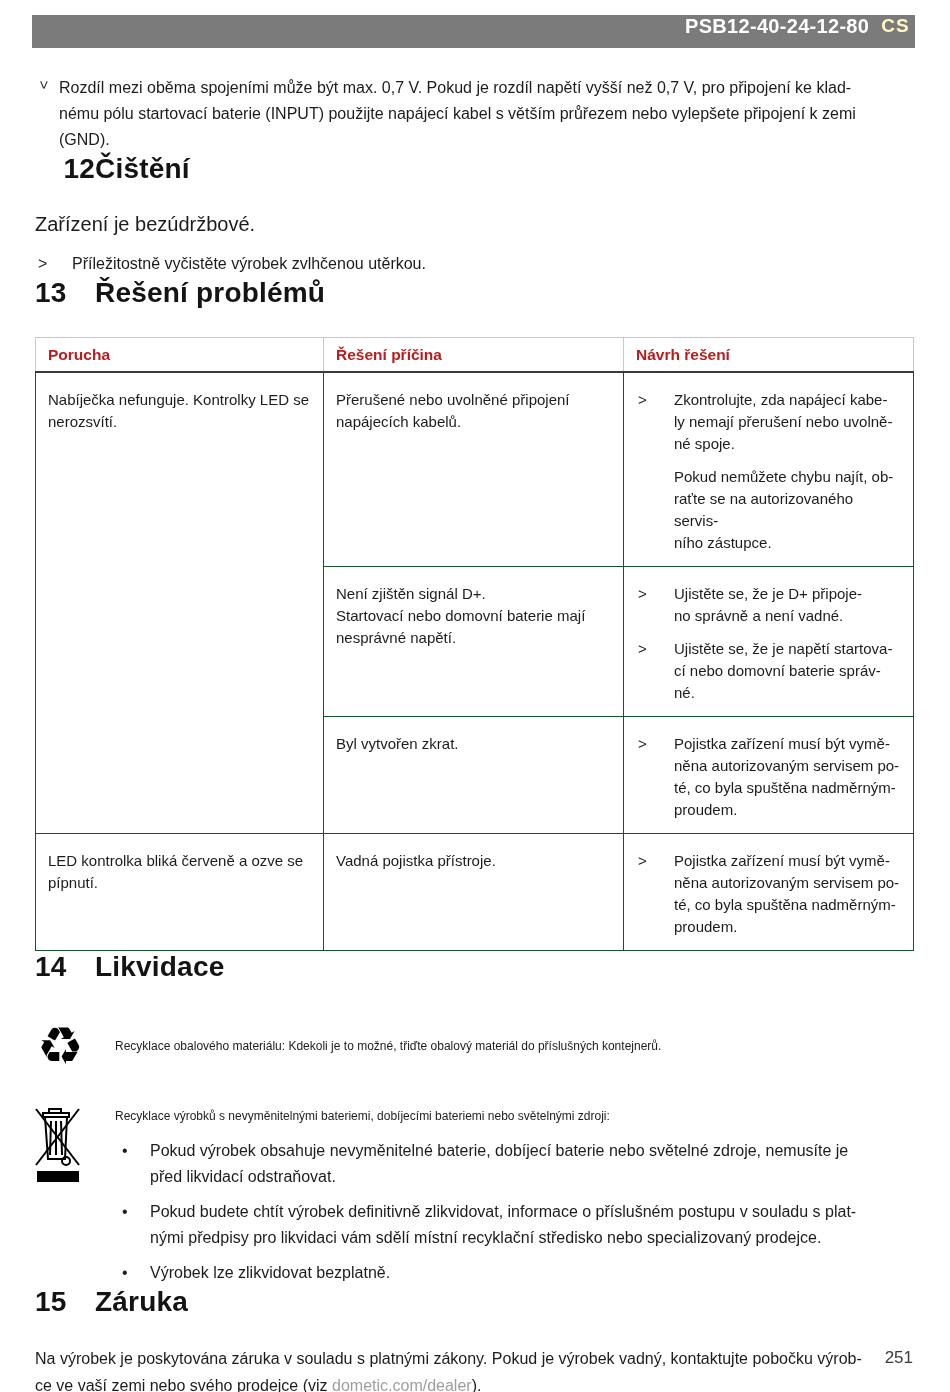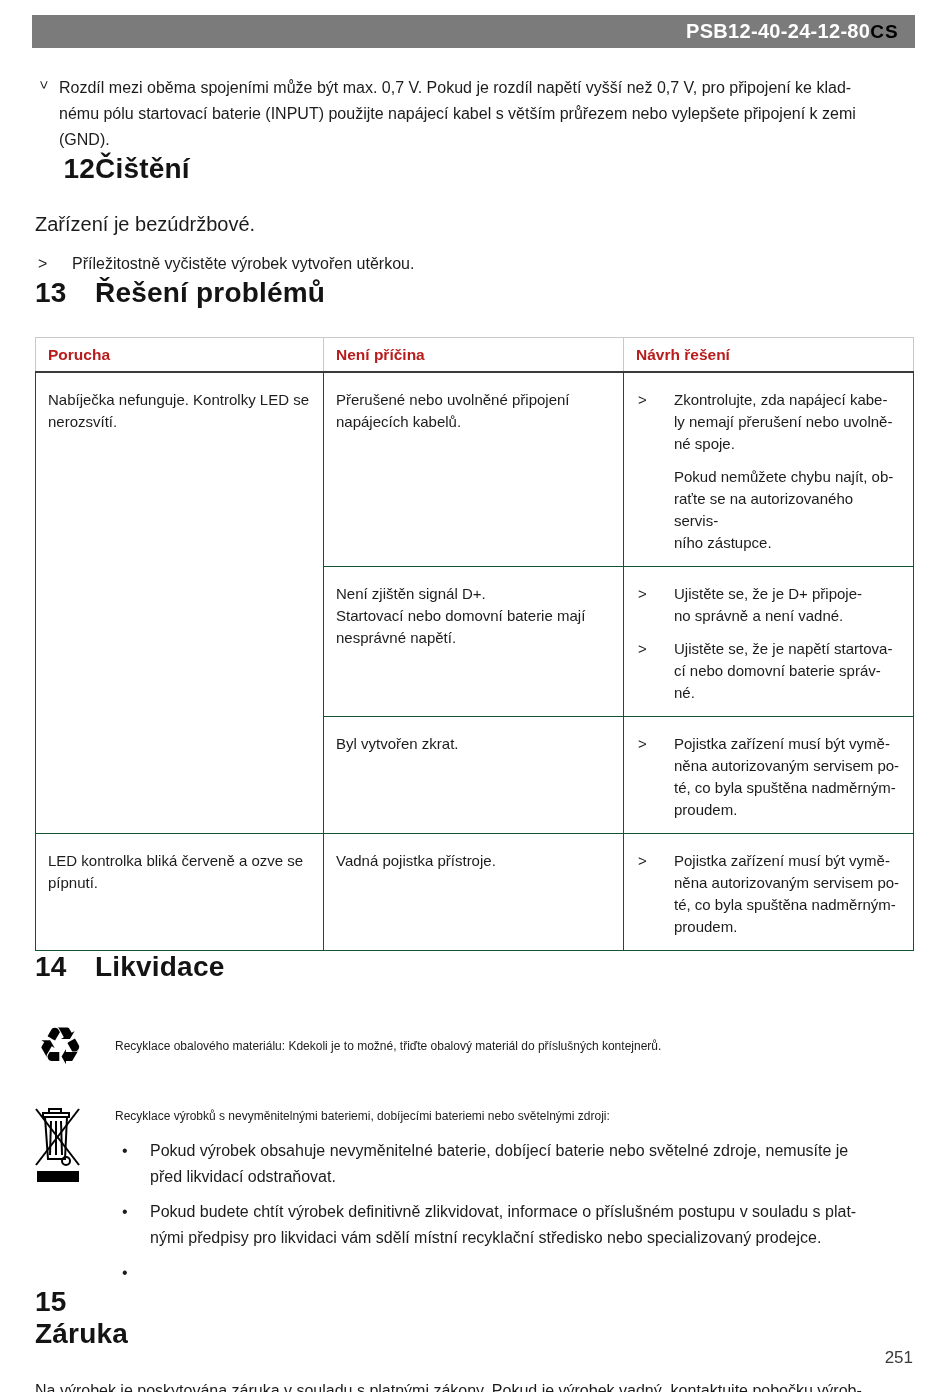--- a/index.html
+++ b/index.html
@@ -8,46 +8,46 @@
     font-family:"Liberation Sans",sans-serif;
     color:#1c1c1c;
     -webkit-font-smoothing:antialiased;
   }
   .page{position:relative;width:950px;height:1392px;overflow:hidden;background:#fff;}
 
   
   .topbar{
     position:absolute;left:32px;top:15px;width:883px;height:33px;
     background:#7b7b7b;
-    display:flex;align-items:center;justify-content:flex-end;
-    padding-right:16px;box-sizing:border-box;
+    display:flex;align-items:flex-start;justify-content:flex-end;
+    padding-right:5px;box-sizing:border-box;gap:12px;
   }
   .topbar .model{color:#fff;font-weight:700;font-size:20px;letter-spacing:.3px;}
-  .topbar .lang{color:#000000;font-weight:800;font-size:19px;letter-spacing:1.2px;}
+  .topbar .lang{color:#fef9c3;font-weight:800;font-size:19px;letter-spacing:1.2px;}
 
   .content{position:absolute;left:35px;top:62px;width:880px;}
 
   .pre{white-space:pre-line;}
 
   
   .intro{display:flex;margin:13px 0 0 3px;font-size:16px;line-height:26px;}
   .chev-down{
     display:inline-block;width:15px;height:20px;margin-right:6px;
     transform:rotate(90deg);transform-origin:50% 55%;
     font-size:15px;font-weight:400;color:#222;flex:0 0 auto;margin-top:2px;
   }
   .intro p{margin:0;}
 
   
   h2.section{display:flex;align-items:baseline;font-size:28px;font-weight:700;color:#141414;margin:0;letter-spacing:.2px;}
   h2.section .num{width:60px;flex:0 0 auto;}
   .h12{margin-top:46px;text-align:right;}
   .h13{margin-top:46px;}
   .h14{margin-top:36px;}
-  .h15{margin-top:42px;flex-direction:column;}
+  .h15{margin-top:42px;}
 
   .body-p{font-size:20px;line-height:26px;margin:26px 0 0 0;}
   .action{display:flex;font-size:16px;line-height:26px;margin:14px 0 0 3px;}
   .action .arr{width:34px;flex:0 0 auto;color:#222;}
 
   
   table.ts{border-collapse:collapse;width:878px;margin-top:28px;table-layout:fixed;}
   table.ts col.c1{width:288px;}
   table.ts col.c2{width:300px;}
   table.ts col.c3{width:290px;}
@@ -108,38 +108,38 @@
 (GND).</p>
     </div>
 
     <h2 class="section h12">
       <span class="num">12</span>
       <span>Čištění</span>
     </h2>
     <p class="body-p">Zařízení je bezúdržbové.</p>
     <div class="action">
       <span class="arr">&gt;</span>
-      <span>Příležitostně vyčistěte výrobek vytvořen utěrkou.</span>
+      <span>Příležitostně vyčistěte výrobek zvlhčenou utěrkou.</span>
     </div>
 
     <h2 class="section h13">
       <span class="num">13</span>
       <span>Řešení problémů</span>
     </h2>
 
     <table class="ts">
       <colgroup>
           <col class="c1">
           <col class="c2">
           <col class="c3">
         </colgroup>
       <thead>
         <tr>
           <th>Porucha</th>
-          <th>Není příčina</th>
+          <th>Řešení příčina</th>
           <th>Návrh řešení</th>
         </tr>
       </thead>
       <tbody>
         <tr class="sub1">
           <td rowspan="3" class="pre">Nabíječka nefunguje. Kontrolky LED se
 nerozsvítí.</td>
           <td class="pre">Přerušené nebo uvolněné připojení
 napájecích kabelů.</td>
           <td>
@@ -241,20 +241,21 @@
             <span class="pre">Pokud výrobek obsahuje nevyměnitelné baterie, dobíjecí baterie nebo světelné zdroje, nemusíte je
 před likvidací odstraňovat.</span>
           </div>
           <div class="bullet-item">
             <span class="b-marker">•</span>
             <span class="pre">Pokud budete chtít výrobek definitivně zlikvidovat, informace o příslušném postupu v souladu s plat-
 nými předpisy pro likvidaci vám sdělí místní recyklační středisko nebo specializovaný prodejce.</span>
           </div>
           <div class="bullet-item">
             <span class="b-marker">•</span>
+            <span class="pre">Výrobek lze zlikvidovat bezplatně.</span>
           </div>
         </div>
       </div>
     </div>
 
     <h2 class="section h15">
       <span class="num">15</span>
       <span>Záruka</span>
     </h2>
 

